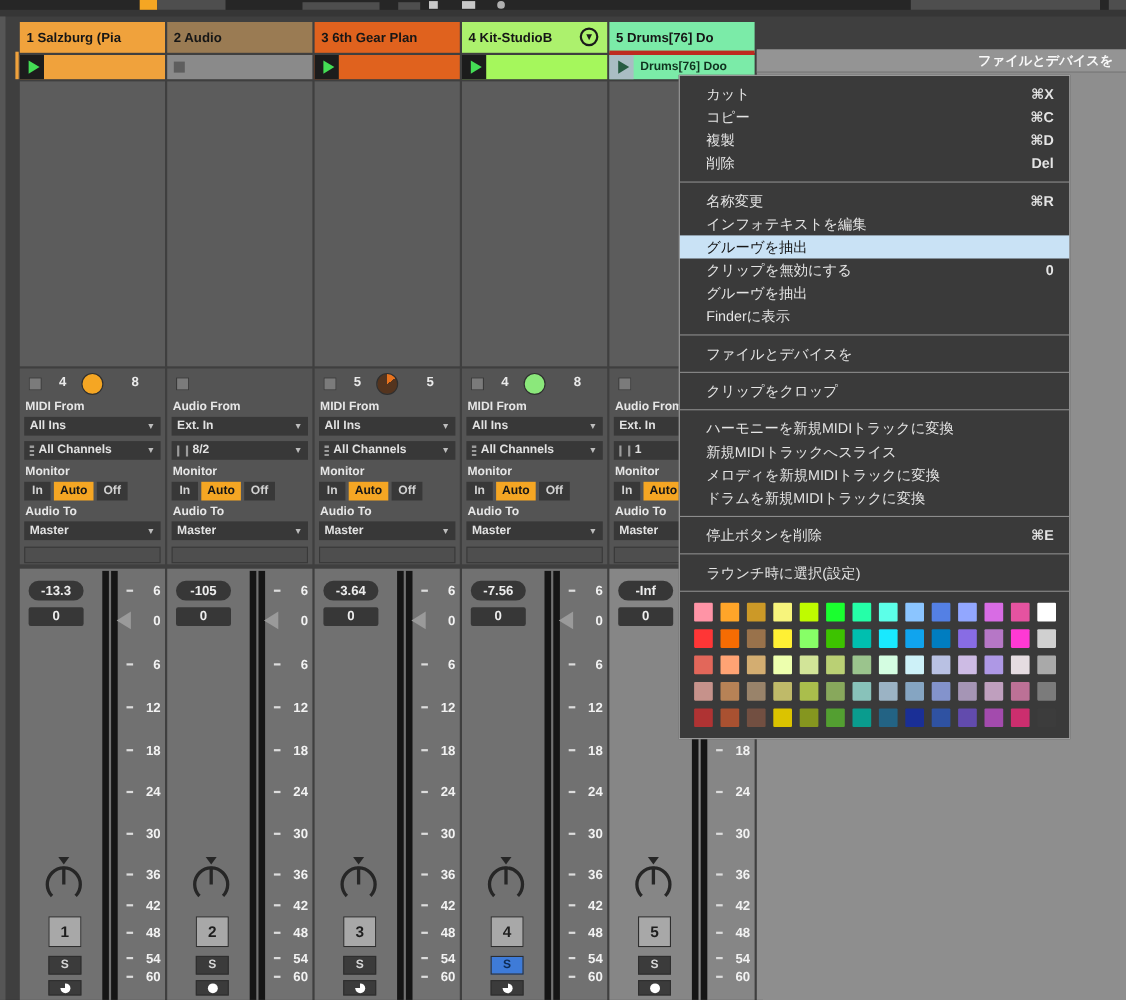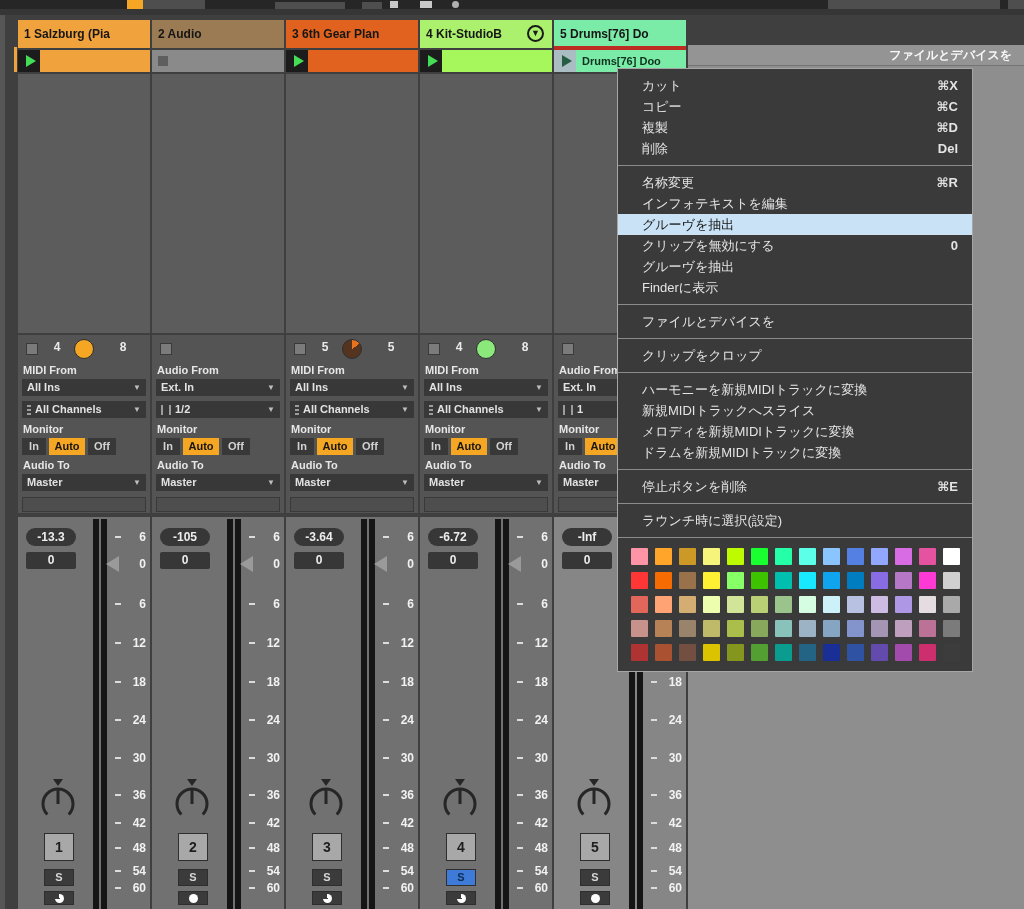--- a/index.html
+++ b/index.html
@@ -189,21 +189,21 @@
     <div class="abs" style="top:320px;width:132px;height:26px">
           <div class="stopsq2"></div>
         </div>
     <div class="abs iolab" style="top:349px">Audio From</div>
     <div class="abs dd" style="top:364px">
       <span class="lbl">Ext. In</span>
       <span class="ddarr">▼</span>
         </div>
     <div class="abs dd" style="top:386px">
       <span class="chicon audio"></span>
-      <span class="lbl">1/2</span>
+      <span class="lbl">8/2</span>
       <span class="ddarr">▼</span>
         </div>
     <div class="abs iolab" style="top:408px">Monitor</div>
     <div class="abs monrow" style="top:423px">
           <div class="monbtn ">In</div>
           <div class="monbtn on">Auto</div>
           <div class="monbtn ">Off</div>
         </div>
     <div class="abs iolab" style="top:444px">Audio To</div>
     <div class="abs dd" style="top:459px">
@@ -362,21 +362,21 @@
           <div class="monbtn on">Auto</div>
           <div class="monbtn ">Off</div>
         </div>
     <div class="abs iolab" style="top:444px">Audio To</div>
     <div class="abs dd" style="top:459px">
       <span class="lbl">Master</span>
       <span class="ddarr">▼</span>
         </div>
     <div class="abs iofield" style="top:482px"></div>
     <div class="abs mixbg " style="top:502px;height:392px;width:132px"></div>
-    <div class="abs peakpill" style="top:513px">-6.72</div>
+    <div class="abs peakpill" style="top:513px">-7.56</div>
     <div class="abs panbox" style="top:537px">0</div>
     <div class="abs mbar" style="left:75px"></div>
     <div class="abs mbar" style="left:83px"></div>
     <div class="abs fader" style="top:541px"></div>
     <div class="tickdash" style="top:521px"></div>
         <div class="ticknum" style="top:515px">6</div>
         <div class="ticknum" style="top:542px">0</div>
         <div class="tickdash" style="top:588px"></div>
         <div class="ticknum" style="top:582px">6</div>
         <div class="tickdash" style="top:627px"></div>

